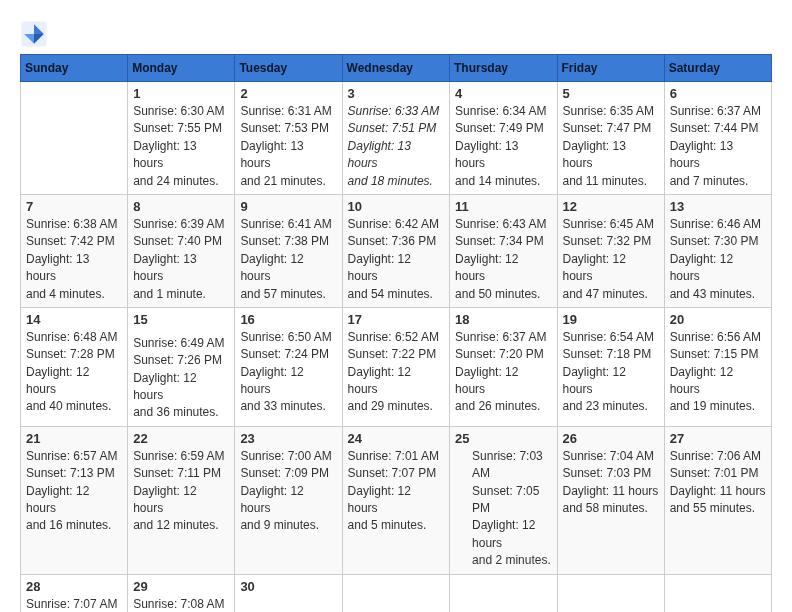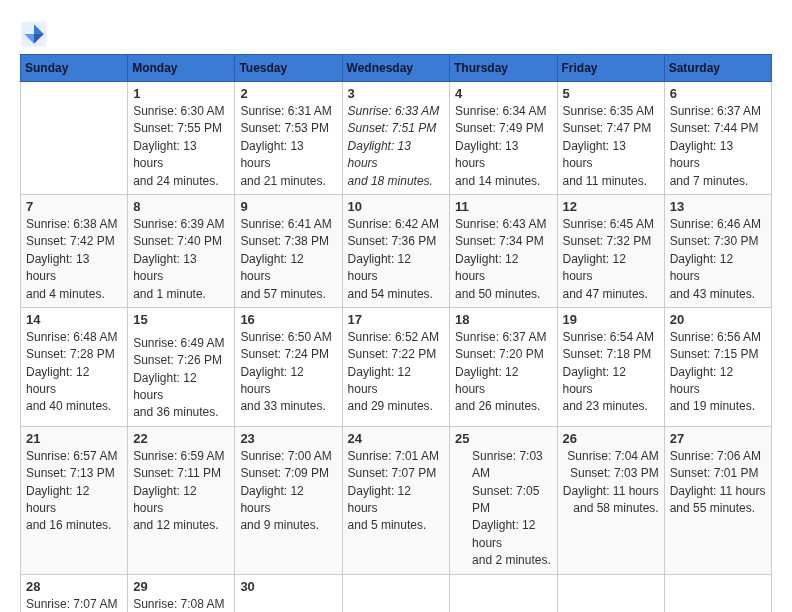--- a/index.html
+++ b/index.html
@@ -308,21 +308,21 @@
         </td>
         <td>
           <span class="day-number">25</span>
           <div class="day-info" style="white-space: pre-line; margin-left: 17px;">Sunrise: 7:03 AM
 Sunset: 7:05 PM
 Daylight: 12 hours
 and 2 minutes.</div>
         </td>
         <td>
           <span class="day-number">26</span>
-          <div class="day-info" style="white-space: pre-line; text-align: right;">Sunrise: 7:04 AM
+          <div class="day-info" style="white-space: pre-line;">Sunrise: 7:04 AM
 Sunset: 7:03 PM
 Daylight: 11 hours
 and 58 minutes.</div>
         </td>
         <td>
           <span class="day-number">27</span>
           <div class="day-info" style="white-space: pre-line;">Sunrise: 7:06 AM
 Sunset: 7:01 PM
 Daylight: 11 hours
 and 55 minutes.</div>

